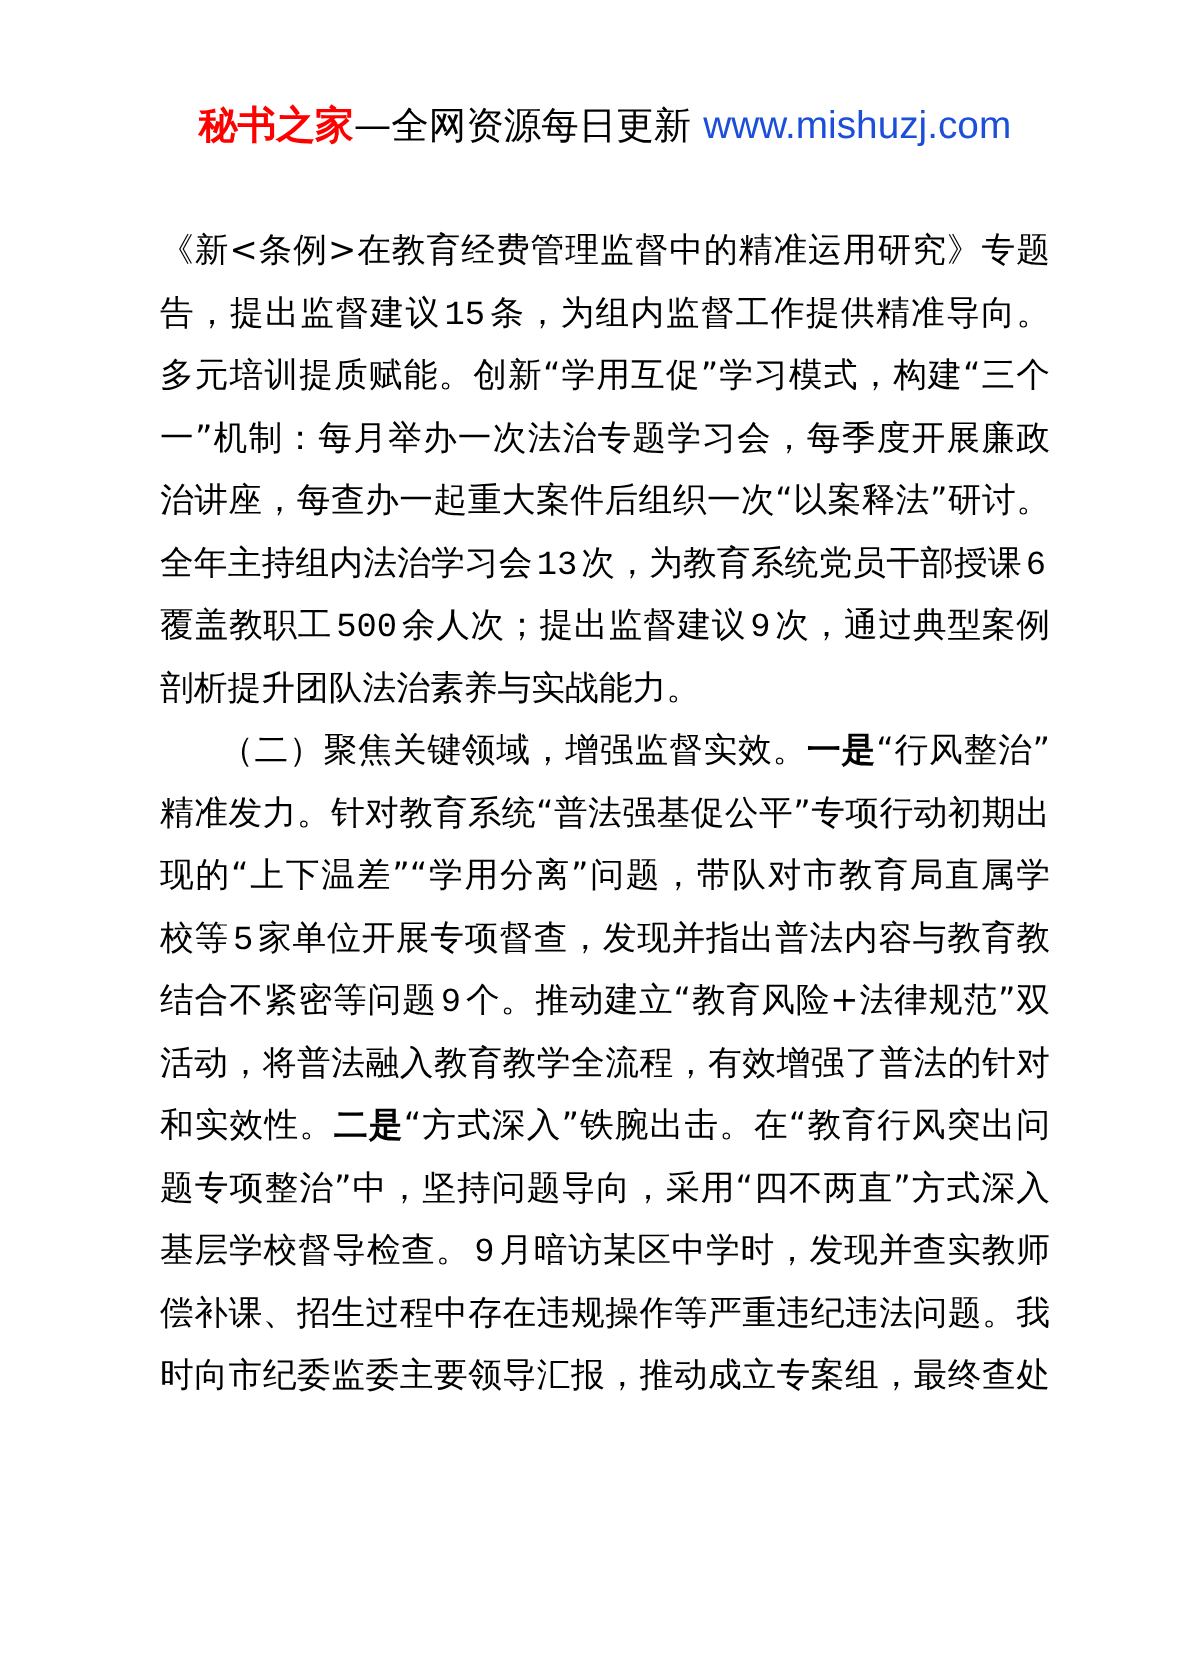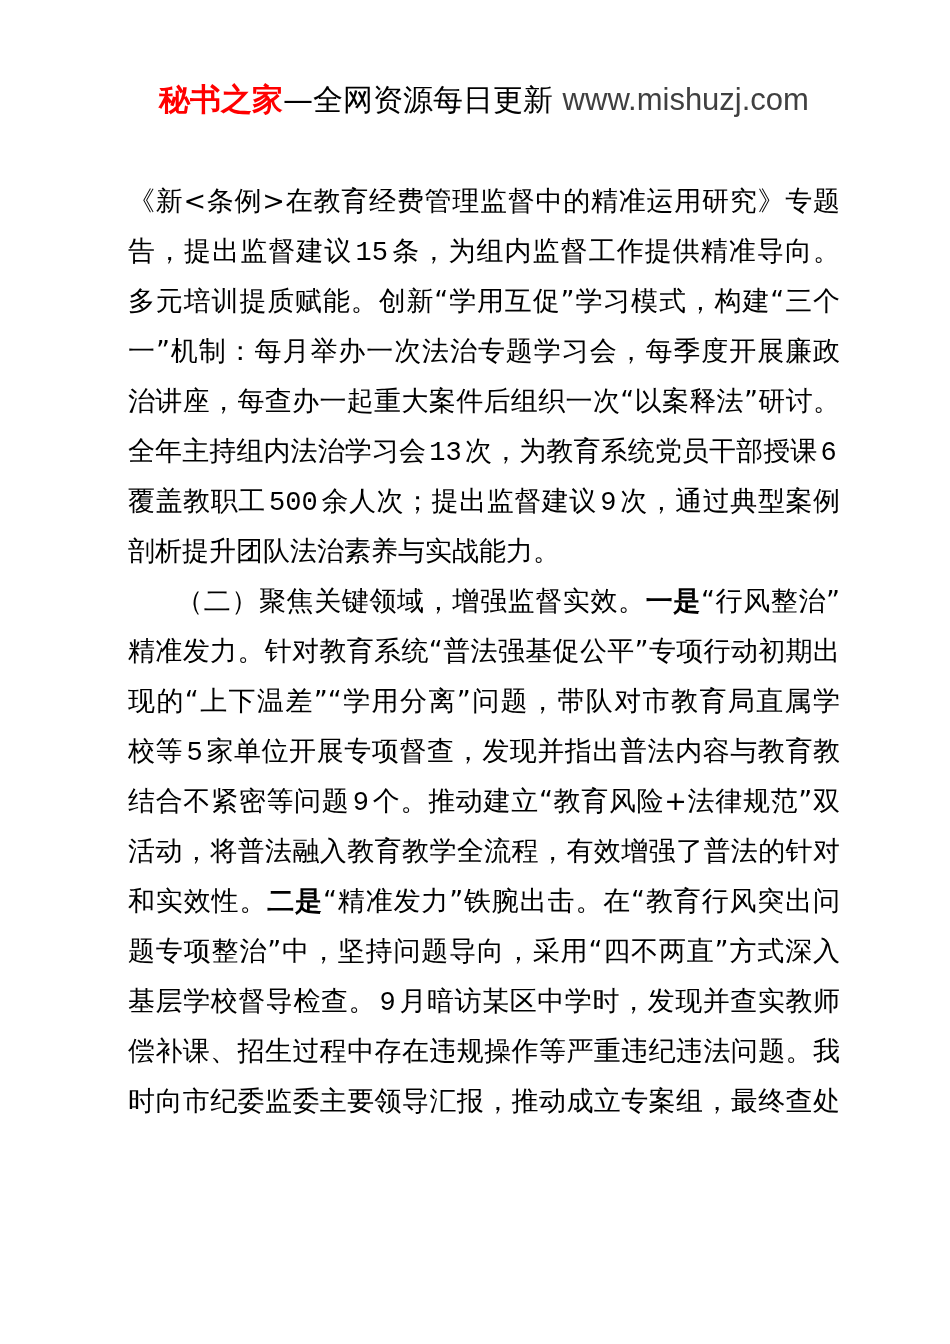--- a/index.html
+++ b/index.html
@@ -65,42 +65,42 @@
     padding: 0 0.12em;
   }
 </style>
 </head>
 <body>
 
 <div class="page">
 
   <div class="site-header">
     <span class="site-name" style="color: rgb(255, 0, 0);">秘书之家</span><span class="site-dash">—</span><span class="site-tagline">全网资源每日更新</span>
-    <span class="site-url" style="color: #404040; margin-top: 14px;">www.mishuzj.com</span>
+    <span class="site-url" style="color: #1d4ed8; margin-top: 14px;">www.mishuzj.com</span>
   </div>
 
   <div class="doc-body" style="color: rgb(0, 0, 0);">
       <div class="para">
         <div class="docline jline"><span>《新&lt;条例&gt;在教育经费管理监督中的精准运用研究》专题报</span></div>
         <div class="docline jline"><span>告，提出监督建议</span><span class="num">15</span><span>条，为组内监督工作提供精准导向。</span><span class="bold">三是</span></div>
         <div class="docline jline"><span>多元培训提质赋能。创新“学用互促”学习模式，构建“三个</span></div>
         <div class="docline jline"><span>一”机制：每月举办一次法治专题学习会，每季度开展廉政法</span></div>
         <div class="docline jline"><span>治讲座，每查办一起重大案件后组织一次“以案释法”研讨。</span></div>
         <div class="docline jline"><span>全年主持组内法治学习会</span><span class="num">13</span><span>次，为教育系统党员干部授课</span><span class="num">6</span></div>
         <div class="docline jline"><span>覆盖教职工</span><span class="num">500</span><span>余人次；提出监督建议</span><span class="num">9</span><span>次，通过典型案例</span></div>
         <div class="docline lline"><span>剖析提升团队法治素养与实战能力。</span></div>
       </div>
       <div class="para">
         <div class="docline jline indent"><span>（二）聚焦关键领域，增强监督实效。</span><span class="bold">一是</span><span>“行风整治”</span></div>
         <div class="docline jline"><span>精准发力。针对教育系统“普法强基促公平”专项行动初期出</span></div>
         <div class="docline jline"><span>现的“上下温差”“学用分离”问题，带队对市教育局直属学</span></div>
         <div class="docline jline"><span>校等</span><span class="num">5</span><span>家单位开展专项督查，发现并指出普法内容与教育教学</span></div>
         <div class="docline jline"><span>结合不紧密等问题</span><span class="num">9</span><span>个。推动建立“教育风险+法律规范”双</span></div>
         <div class="docline jline"><span>活动，将普法融入教育教学全流程，有效增强了普法的针对性</span></div>
-        <div class="docline jline"><span>和实效性。</span><span class="bold">二是</span><span>“精准发力”铁腕出击。在“教育行风突出问</span></div>
+        <div class="docline jline"><span>和实效性。</span><span class="bold">二是</span><span>“方式深入”铁腕出击。在“教育行风突出问</span></div>
         <div class="docline jline"><span>题专项整治”中，坚持问题导向，采用“四不两直”方式深入</span></div>
         <div class="docline jline"><span>基层学校督导检查。</span><span class="num">9</span><span>月暗访某区中学时，发现并查实教师有</span></div>
         <div class="docline jline"><span>偿补课、招生过程中存在违规操作等严重违纪违法问题。我及</span></div>
         <div class="docline jline"><span>时向市纪委监委主要领导汇报，推动成立专案组，最终查处该</span></div>
       </div>
     </div>
 
 </div>
 
 </body></html>

